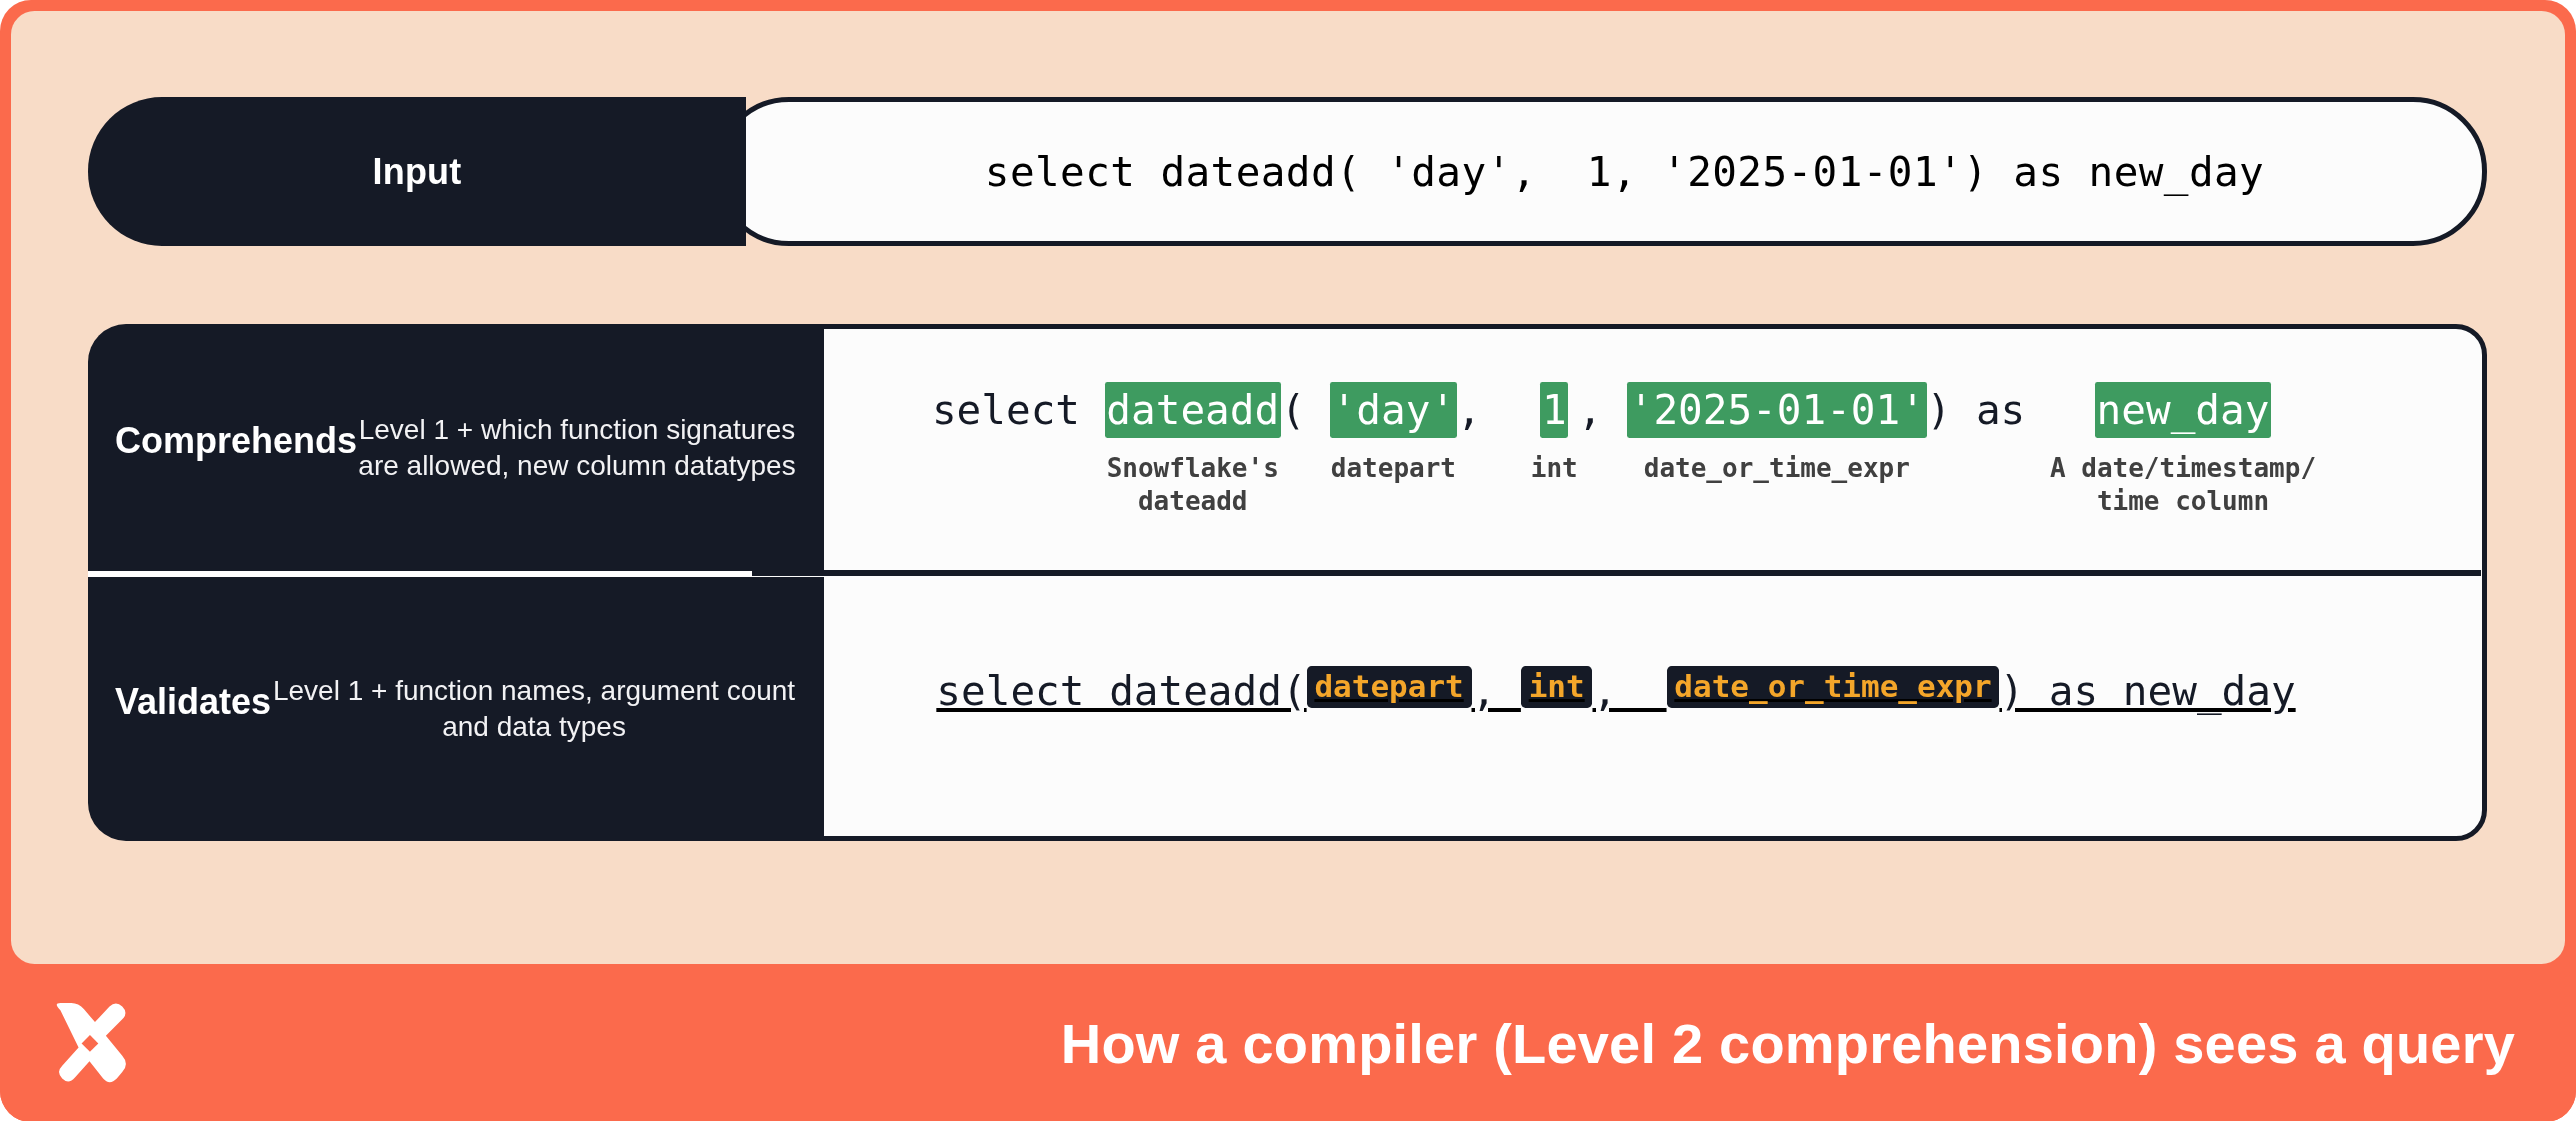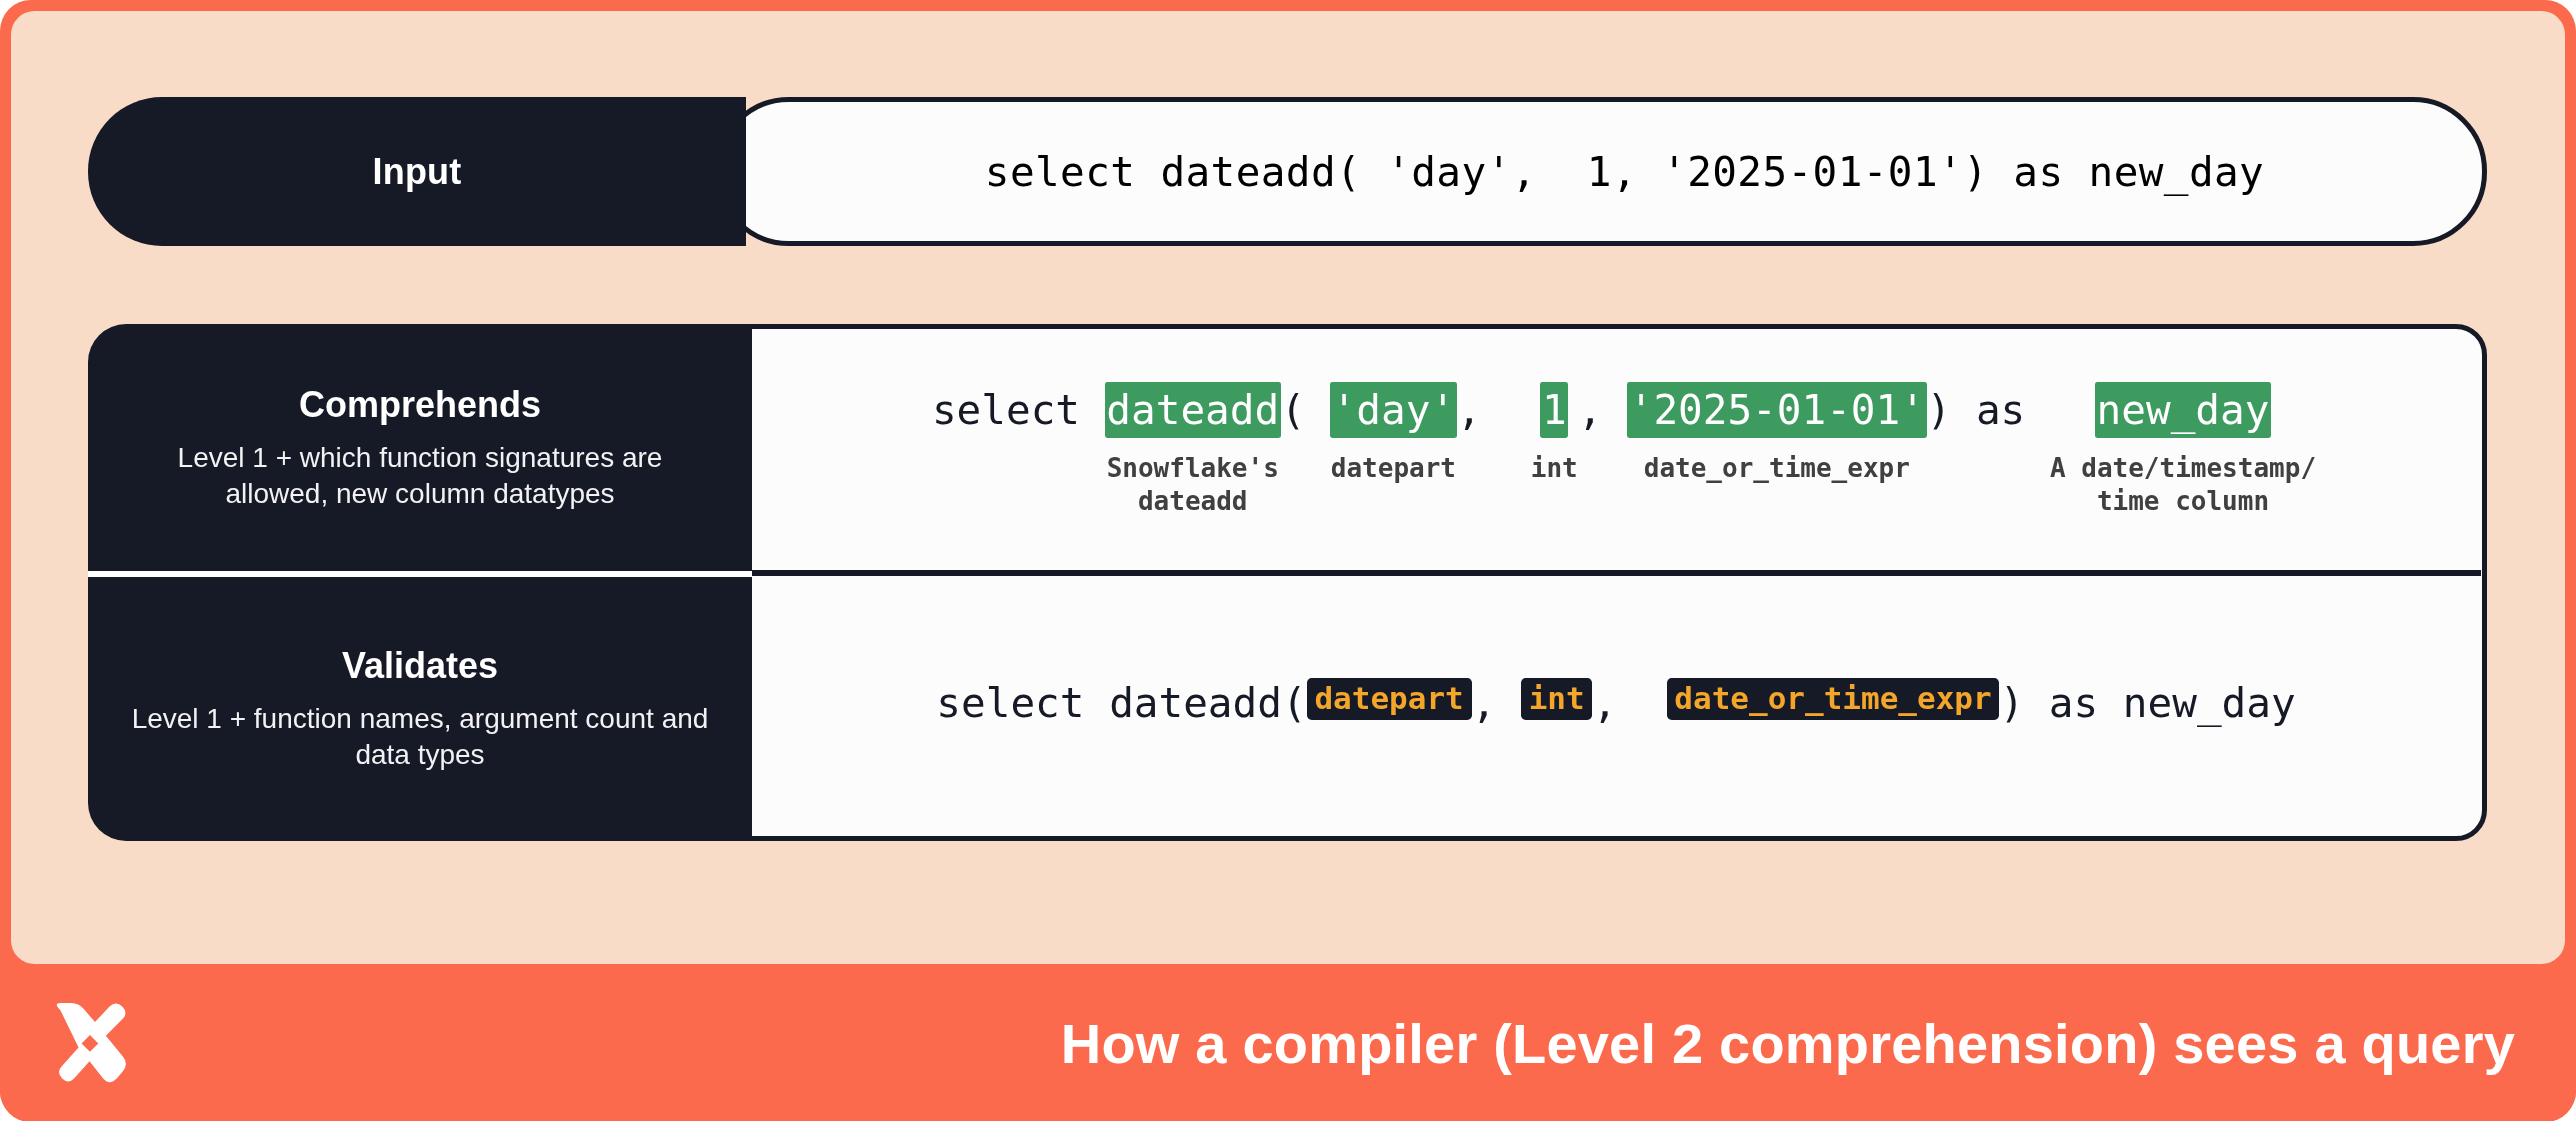--- a/index.html
+++ b/index.html
@@ -93,26 +93,26 @@
     position: absolute;
     left: 0;
     top: 0;
     width: 664px;
     height: 517px;
     z-index: 3;
   }
   .label-cell {
     position: absolute;
     left: 0;
-    width: 664px;
+    width: 736px;
     background: #151A26;
     box-sizing: border-box;
     padding: 0 27px;
     display: flex;
-    flex-direction: column;
+    flex-direction: row;
     align-items: center;
     justify-content: center;
     text-align: center;
   }
   .label-cell.top {
     top: 0;
     height: 247px;
     border-radius: 38px 0 0 0;
   }
   .label-cell.bottom {
@@ -158,21 +158,21 @@
   }
   .panel-row {
     position: absolute;
     left: 0;
     width: 1761px;
     display: flex;
     align-items: center;
     justify-content: center;
   }
   .panel-row.comprehends { top: 0; height: 241px; }
-  .panel-row.validates   { top: 244px; height: 259px; }
+  .panel-row.validates   { top: 232px; height: 259px; text-decoration: underline; }
   .panel-divider {
     position: absolute;
     left: 0;
     top: 241px;
     width: 1761px;
     height: 6.3px;
     background: #151A26;
   }
 
   

